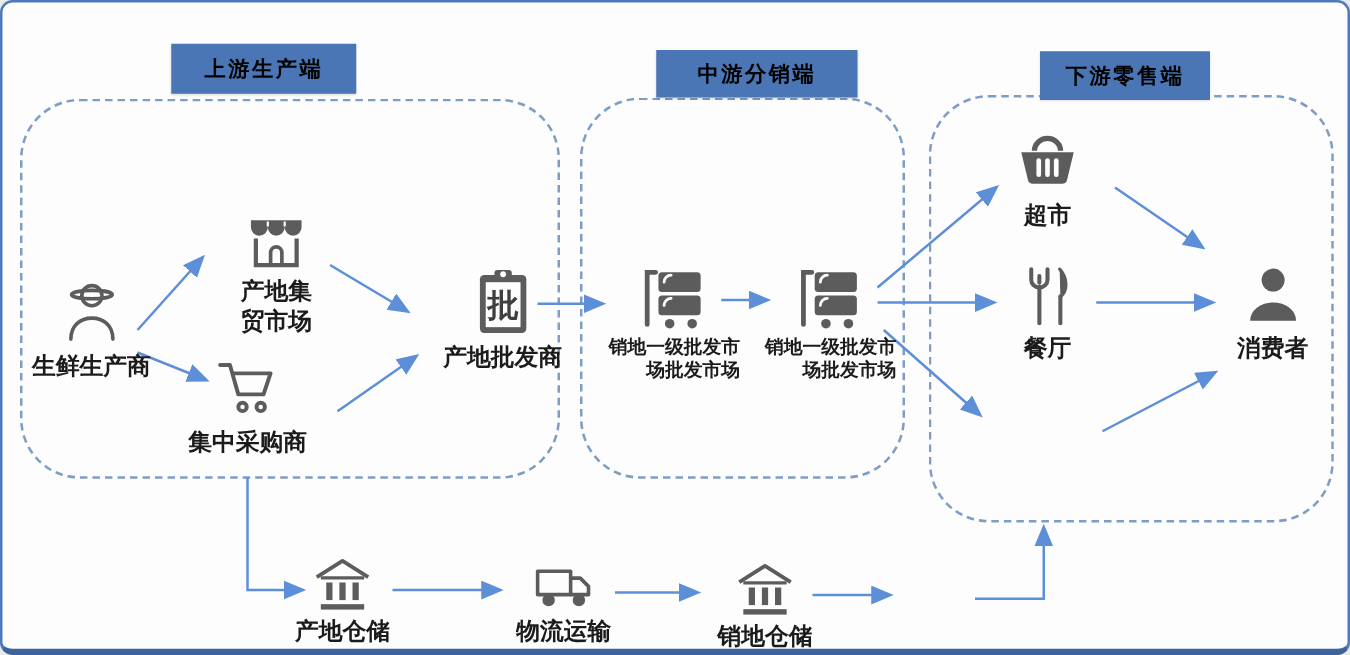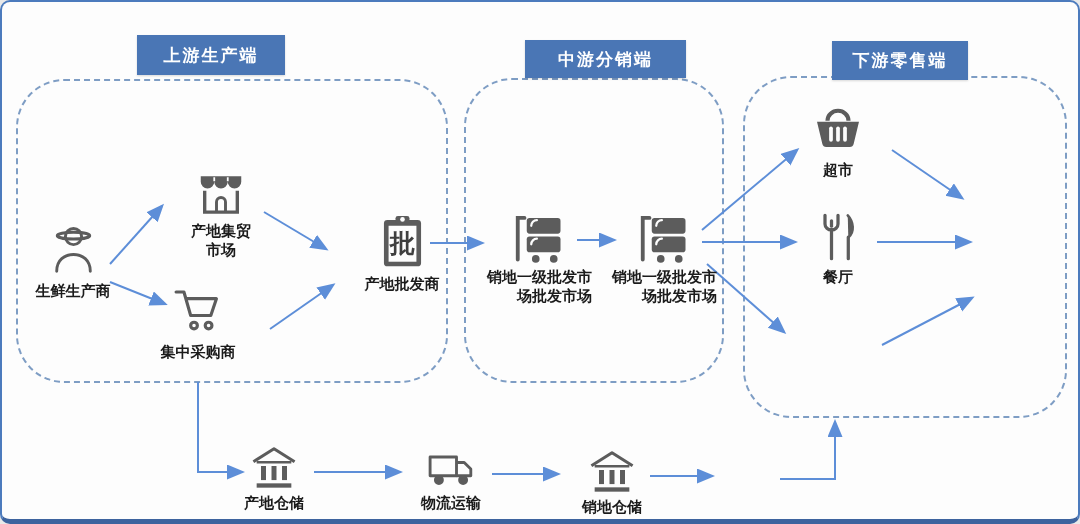--- a/index.html
+++ b/index.html
@@ -3,31 +3,31 @@
 <meta charset="utf-8">
 <style>
   html,body{margin:0;padding:0;background:#e9e9e9;font-family:"DejaVu Sans","Liberation Sans",sans-serif;}
   .canvas{
     position:relative;width:1080px;height:524px;background:#fdfdfd;
     border-radius:10px;overflow:hidden;box-sizing:border-box;
     border-top:2px solid #4c7bbd;border-left:2px solid #4c7bbd;border-right:2px solid #4c7bbd;
     border-bottom:5px solid #3d639e;
   }
   .section-header{
-    position:absolute;background:#4a76b5;color:#ffffff;font-weight:bold;font-size:17px;
+    position:absolute;background:#4a76b5;color:#000000;font-weight:bold;font-size:17px;
     display:flex;align-items:center;justify-content:center;letter-spacing:2px;z-index:3;
     box-shadow:0 1px 2px rgba(0,0,0,.15);
   }
   .dashed-box{
     position:absolute;border:2.5px dashed #7e9dc4;border-radius:48px;z-index:1;background:transparent;
   }
   .node{position:absolute;display:flex;flex-direction:column;align-items:center;z-index:4;transform:translateX(-50%);}
   .node .icn{line-height:0;}
   .node .lbl{
-    margin-top:4px;font-weight:bold;color:#1b1b1b;font-size:15px;line-height:1.25;
+    margin-top:4px;font-weight:bold;color:#1b1b1b;font-size:19px;line-height:1.25;
     text-align:center;white-space:nowrap;
   }
   .node .lbl.w4{width:68px;white-space:normal;word-break:break-all;}
   .node .lbl.w7{width:108px;white-space:normal;word-break:break-all;font-size:15px;text-align:right;}
   .arrow-layer{position:absolute;left:0;top:0;z-index:2;}
   svg.icon{display:block;}
 </style>
 </head>
 <body>
 
@@ -172,20 +172,29 @@
         <line x1="18" y1="9" x2="18" y2="14"></line>
         <line x1="18" y1="17" x2="18" y2="44"></line>
         <path d="M33 4 c5.5 6 6.5 15.5 0.5 20.5" fill="#5c5c5c" stroke-width="2.4"></path>
         <line x1="33.5" y1="24" x2="33.5" y2="44"></line>
       </svg>
     </span>
     <div class="lbl">餐厅</div>
   </div>
 
 
+  <div class="node" style="left:1016px;top:206px;">
+    <span class="icn">
+      <svg class="icon" width="52" height="56" viewBox="0 0 48 50" fill="#5c5c5c">
+        <circle cx="24" cy="14" r="8.5"></circle>
+        <path d="M7 44 a17 13.5 0 0 1 34 0 z"></path>
+      </svg>
+    </span>
+    <div class="lbl">消费者</div>
+  </div>
 
   <div class="node" style="left:272px;top:440px;">
     <span class="icn">
       <svg class="icon" width="52" height="48" viewBox="0 0 48 44" fill="none">
         <path d="M5 18 L24 6 L43 18" stroke="#5c5c5c" stroke-width="2.8" stroke-linejoin="round"></path>
         <line x1="8" y1="18.5" x2="40" y2="18.5" stroke="#5c5c5c" stroke-width="2.4"></line>
         <rect x="12" y="22" width="4.6" height="13" fill="#5c5c5c"></rect>
         <rect x="21.7" y="22" width="4.6" height="13" fill="#5c5c5c"></rect>
         <rect x="31.4" y="22" width="4.6" height="13" fill="#5c5c5c"></rect>
         <rect x="8" y="38" width="32" height="4" fill="#5c5c5c"></rect>

